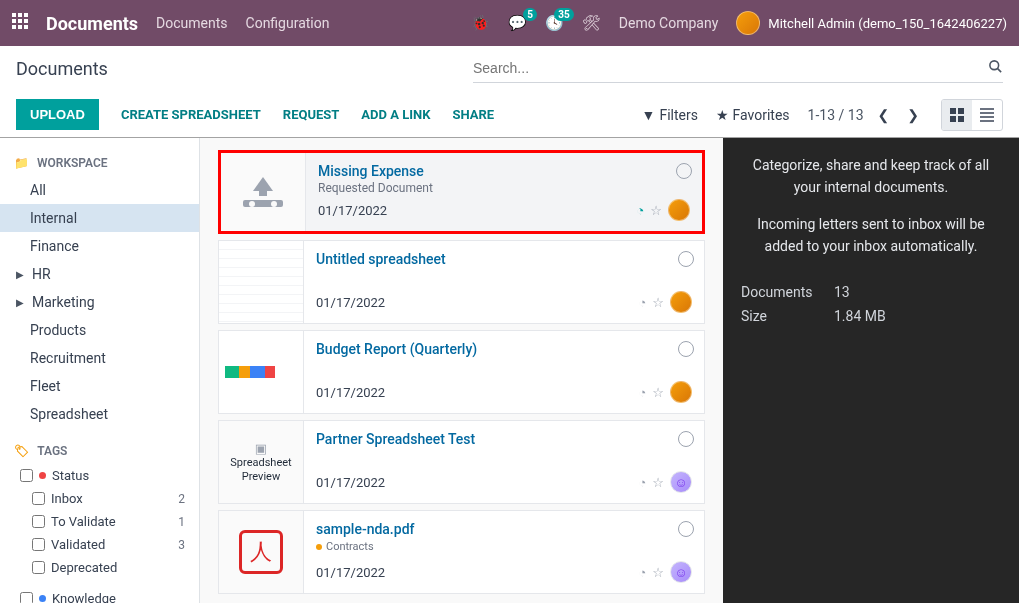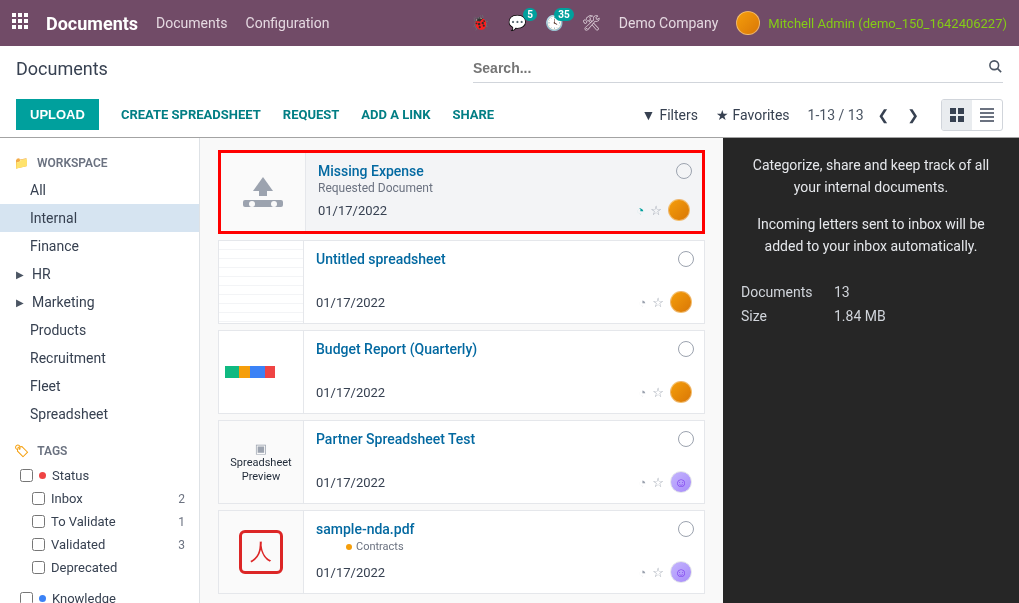--- a/index.html
+++ b/index.html
@@ -6,29 +6,29 @@
   body { font-family: -apple-system, BlinkMacSystemFont, "Segoe UI", Roboto, sans-serif; font-size: 13px; color: #374151; width: 1019px; height: 603px; overflow: hidden; }
   
   .topbar { background: #714B67; height: 46px; display: flex; align-items: center; color: #fff; padding: 0 12px; gap: 18px; }
   .topbar .apps { font-size: 16px; cursor: pointer; }
   .topbar .brand { font-size: 18px; font-weight: 700; }
   .topbar .nav-link { color: #e5d9e1; font-size: 14px; cursor: pointer; }
   .topbar .spacer { flex: 1; }
   .topbar .icon-btn { position: relative; cursor: pointer; font-size: 15px; color: #e5d9e1; }
   .topbar .badge { position: absolute; top: -6px; right: -10px; background: #00A09D; color: #fff; border-radius: 8px; font-size: 10px; padding: 1px 4px; font-weight: 700; }
   .topbar .company { font-size: 14px; color: #e5d9e1; }
-  .topbar .user { display: flex; align-items: center; gap: 8px; font-size: 13px; color: #84cc16; }
+  .topbar .user { display: flex; align-items: center; gap: 8px; font-size: 13px; color: #ffffff; }
   .avatar { width: 24px; height: 24px; border-radius: 50%; background: linear-gradient(135deg,#f59e0b,#d97706); display: inline-block; border: 1px solid rgba(255,255,255,.4); }
   .avatar.sm { width: 22px; height: 22px; }
   .avatar.purple { background: linear-gradient(135deg,#c4b5fd,#a78bfa); border:1px solid #e5e7eb; display:flex; align-items:center; justify-content:center; color:#7c3aed; font-size:13px;}
   
   .controlbar { height: 46px; display: flex; align-items: center; padding: 0 16px; border-bottom: 1px solid #fff; }
   .controlbar .title { font-size: 18px; color: #374151; }
   .controlbar .search-wrap { margin-left: auto; display: flex; align-items: center; width: 530px; border-bottom: 1px solid #d1d5db; padding: 4px 0; }
-  .controlbar input { border: none; outline: none; font-size: 14px; flex: 1; color: #374151; font-weight: bold; }
+  .controlbar input { border: none; outline: none; font-size: 14px; flex: 1; color: #374151; }
   .controlbar .search-icon { color: #4b5563; font-size: 15px; cursor: pointer; }
   
   .toolbar { height: 46px; display: flex; align-items: center; padding: 0 16px; gap: 22px; border-bottom: 1px solid #a3a3a3; }
   .btn-upload { background: #00A09D; color: #fff; border: none; padding: 8px 14px; font-weight: 700; font-size: 13px; cursor: pointer; }
   .tool-link { color: #017e84; font-weight: 700; font-size: 13px; cursor: pointer; }
   .tool-right { margin-left: auto; display: flex; align-items: center; gap: 18px; color: #374151; }
   .tool-right .opt { cursor: pointer; font-size: 14px; display:flex; align-items:center; gap:4px;}
   .pager { display: flex; align-items: center; gap: 10px; }
   .pager-txt { font-size: 14px; color:#4b5563;}
   .pager-btn { color: #374151; cursor: pointer; font-size: 14px; padding: 2px 4px;}
@@ -61,21 +61,21 @@
   .thumb .ph-icon{font-size:13px;}
   .card .content { flex: 1; padding: 10px 12px; display: flex; flex-direction: column; position: relative; }
   .card .title { font-size: 14px; color: #0369a1; font-weight: 500; }
   .card .subtitle { font-size: 12px; color: #6b7280; margin-top: 2px; }
   .card .bottom { margin-top: auto; display: flex; align-items: center; justify-content: space-between; }
   .card .date { font-size: 13px; color: #374151; }
   .card .icons { display: flex; align-items: center; gap: 6px; }
   .card .sel-circle { position: absolute; top: 10px; right: 10px; width: 16px; height: 16px; border: 1.5px solid #9ca3af; border-radius: 50%; cursor: pointer; }
   .clock{color:#9ca3af;} .clock.green{color:#00A09D; font-weight:bold;}
   .star{color:#9ca3af; cursor:pointer;}
-  .tag-pill{font-size:11px; color:#6b7280;margin-left:30px;}
+  .tag-pill{font-size:11px; color:#6b7280;}
   .tag-dot{width:6px;height:6px;border-radius:50%;display:inline-block;background:#f59e0b; margin-right:4px;}
   .pdf-icon{ width:44px; height:44px; border:3px solid #dc2626; border-radius:6px; display:flex; align-items:center; justify-content:center; color:#dc2626; font-size:22px;}
   .upload-icon{ position:relative; width:40px; height:30px; display:flex; flex-direction:column; align-items:center;}
   .upload-icon .arrow{ width:0;height:0;border-left:10px solid transparent;border-right:10px solid transparent;border-bottom:14px solid #9ca3af;}
   .upload-icon .stem{width:8px;height:6px;background:#9ca3af;}
   .upload-icon .base{width:40px;height:8px;background:#9ca3af; border-radius:2px; margin-top:4px; position:relative;}
   .upload-icon .base::before,.upload-icon .base::after{content:"";position:absolute;width:6px;height:6px;background:#fafafa;border-radius:50%;top:1px;}
   .upload-icon .base::before{left:6px;} .upload-icon .base::after{right:6px;}
   
   .rightpanel { width: 296px; background: #262626; color: #d1d5db; padding: 16px 18px; font-size: 14px; overflow: hidden;}

